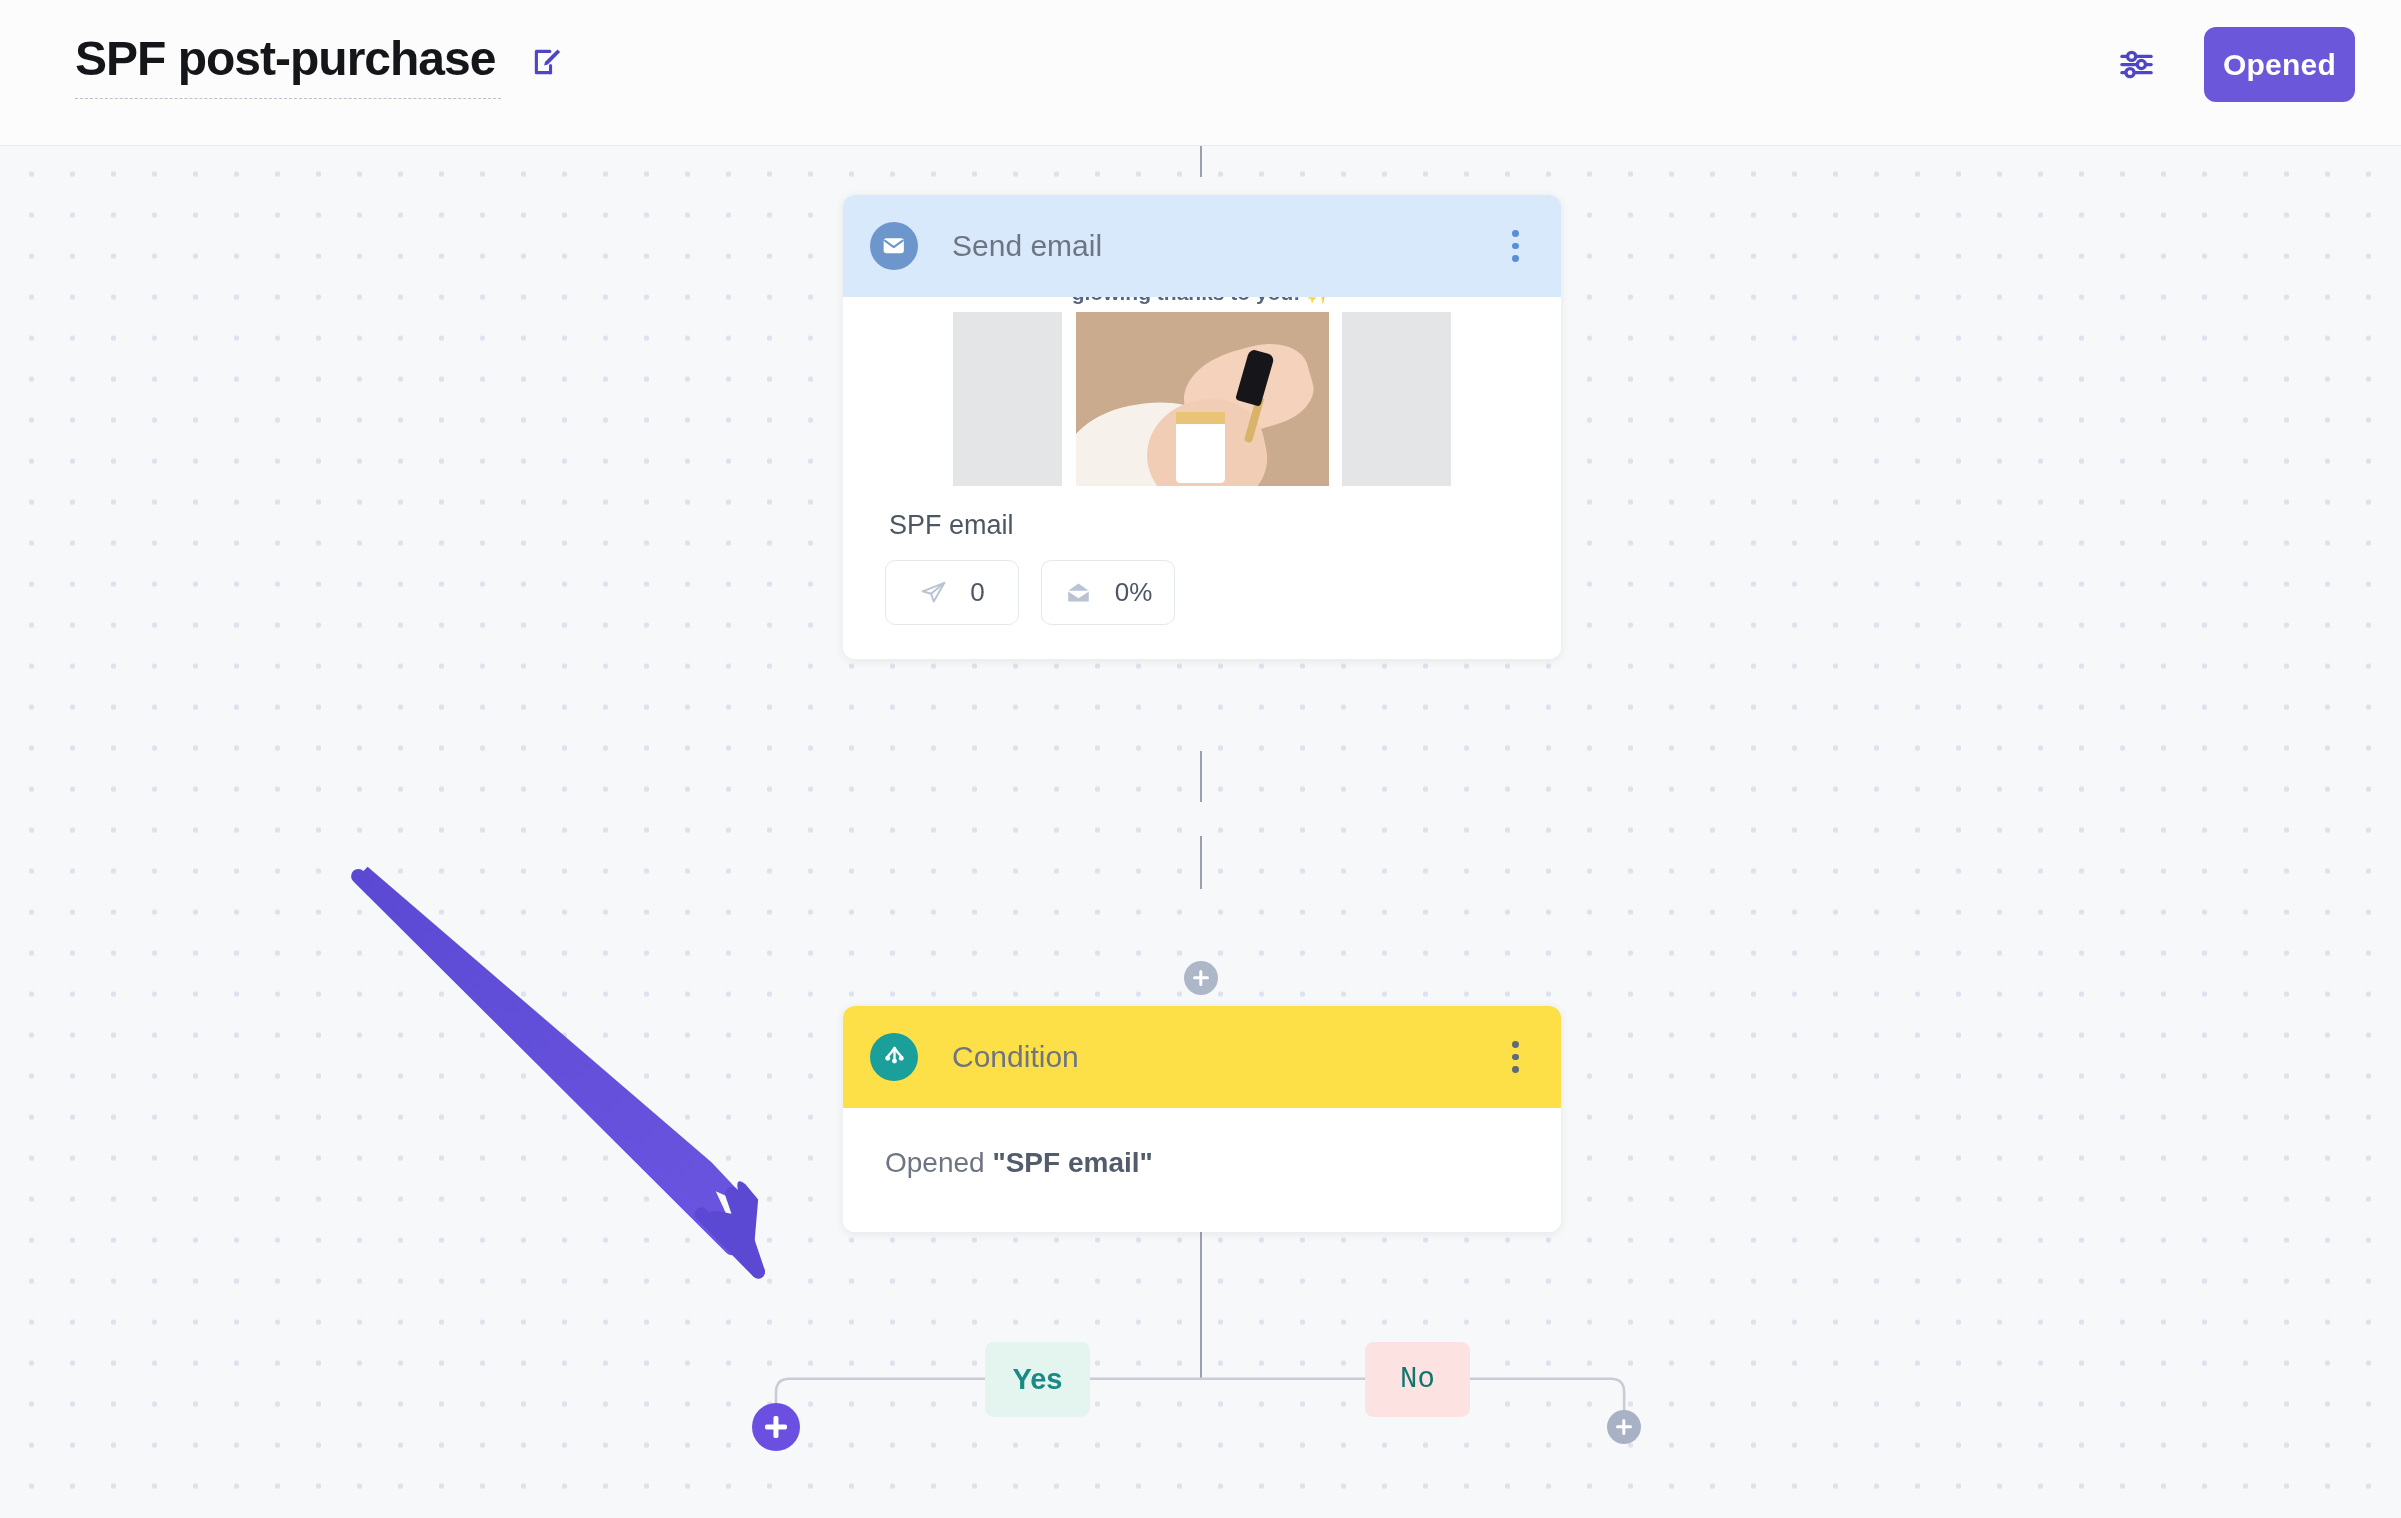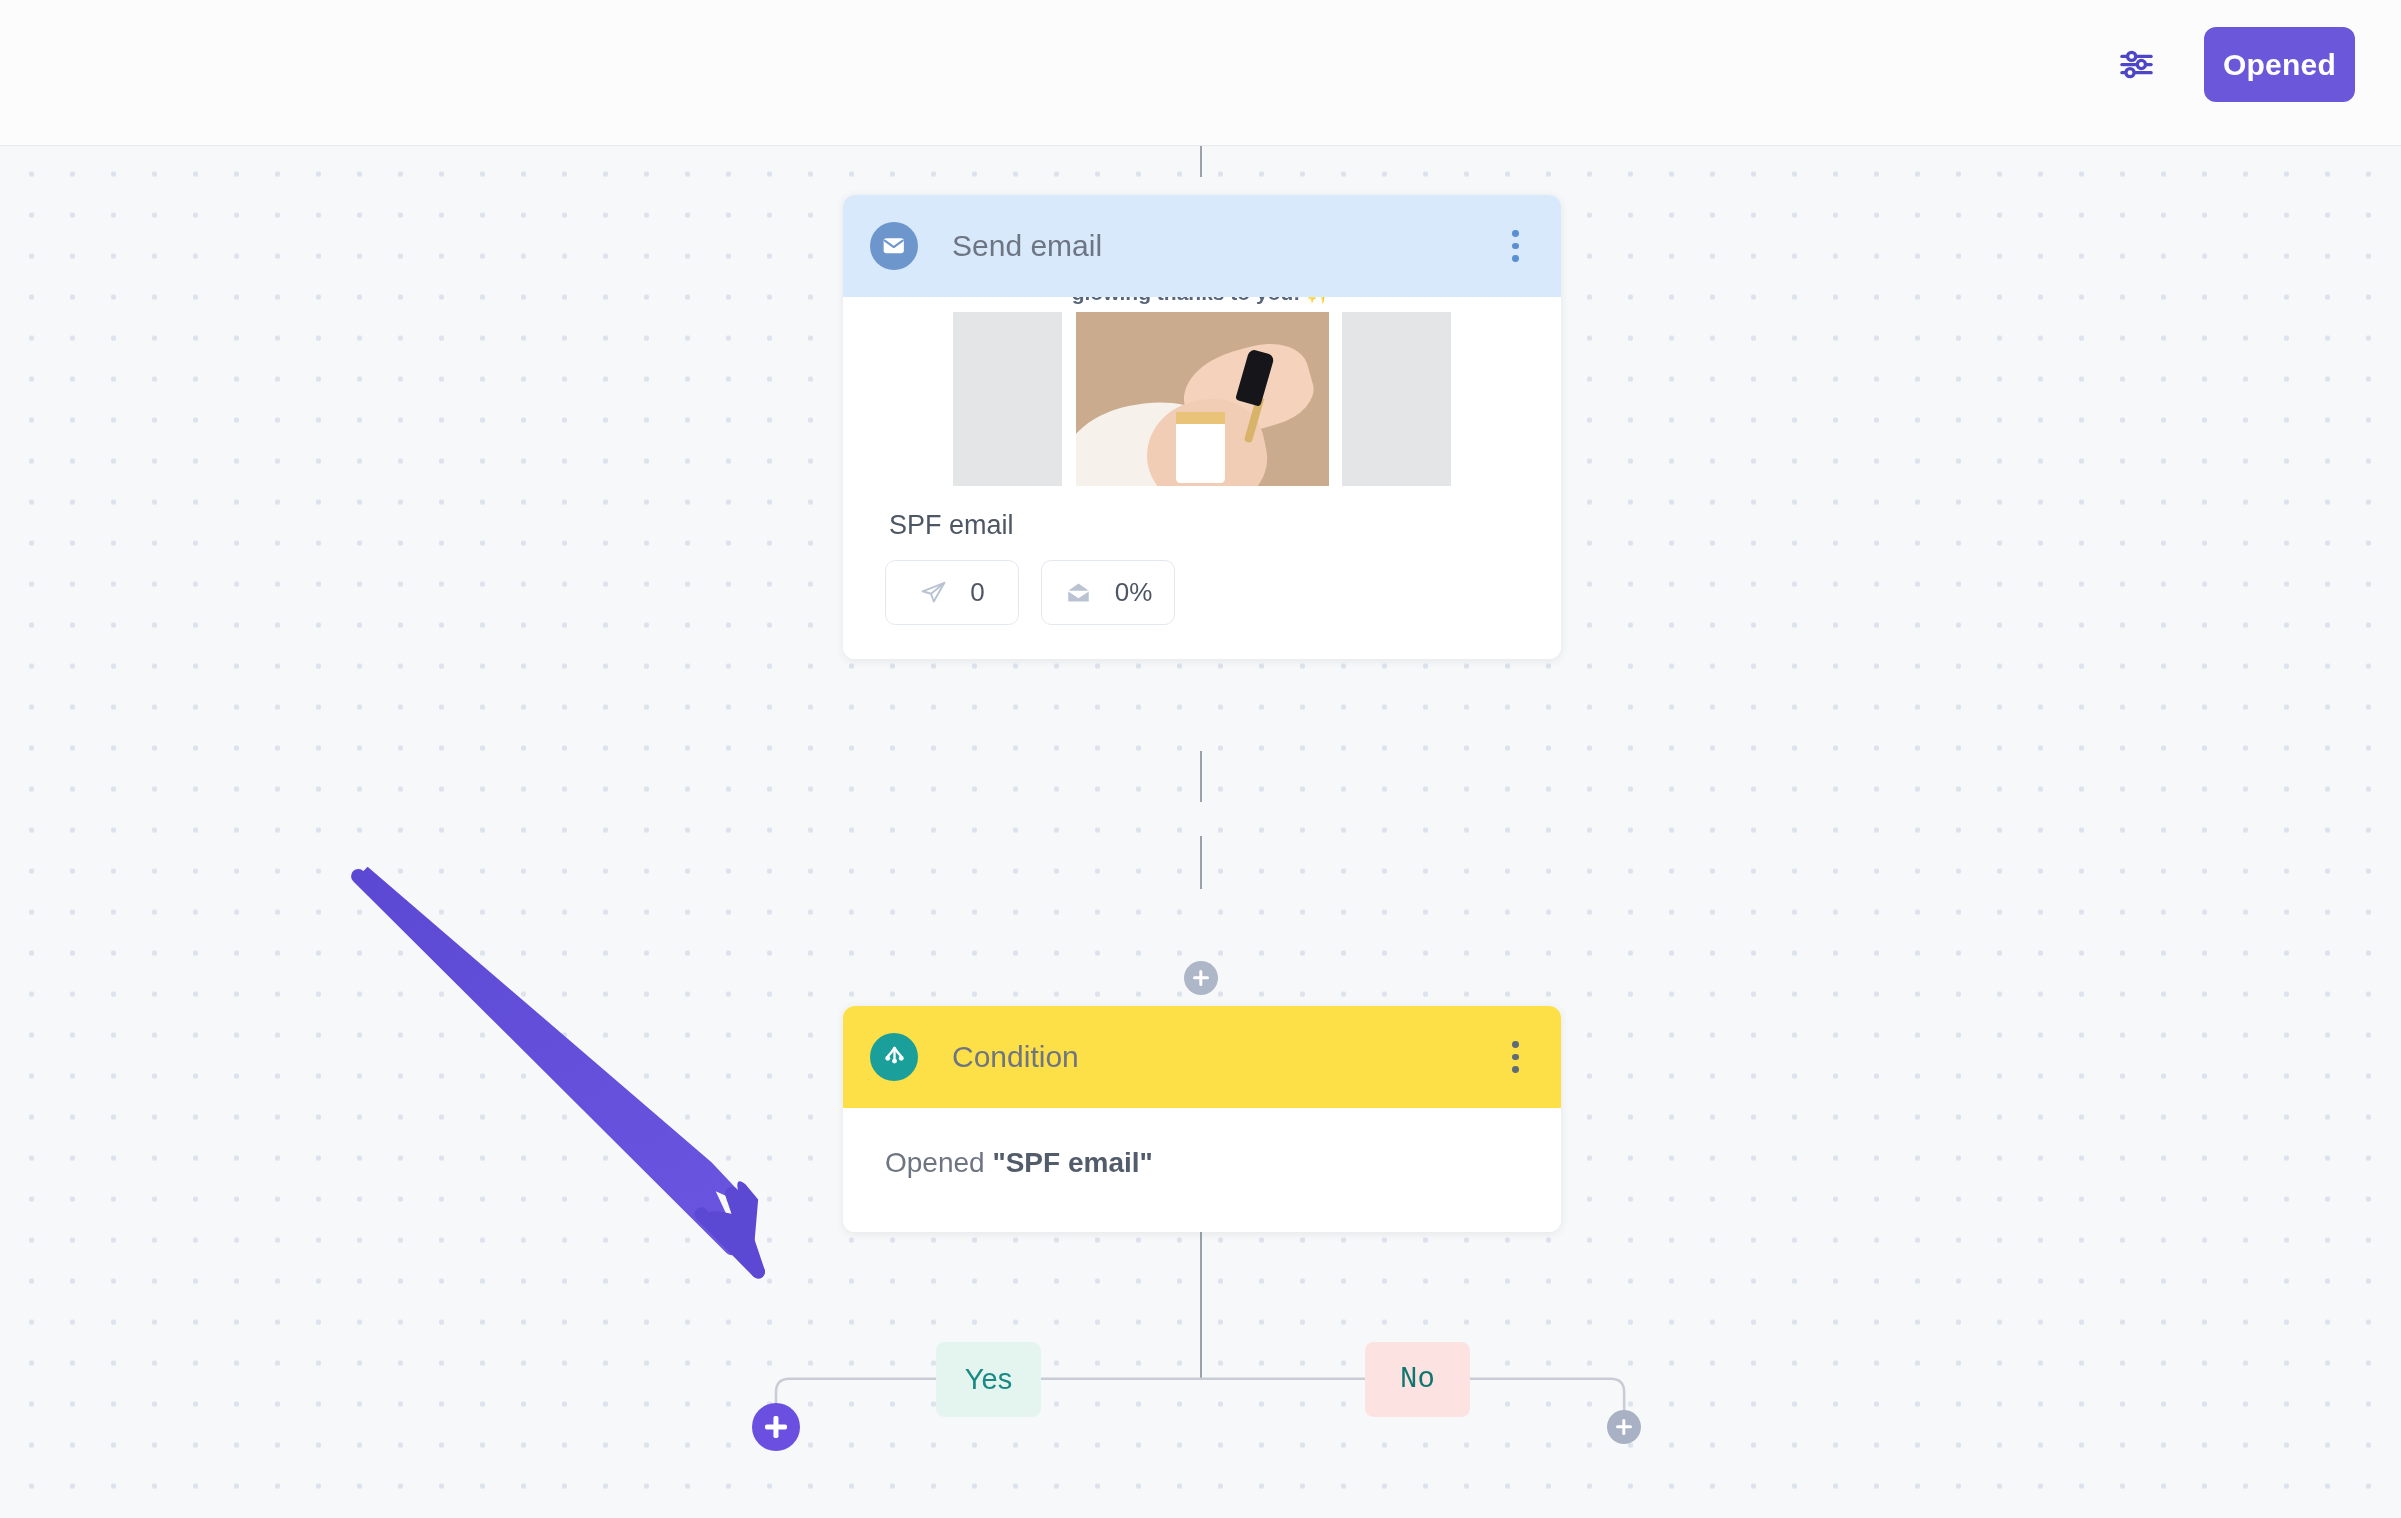--- a/index.html
+++ b/index.html
@@ -386,20 +386,29 @@
     z-index: 30;
   }
 </style>
 </head>
 <body>
 
 <div id="app">
 
   <div class="header">
 
+    <div class="title-wrap">
+      <div class="flow-title">SPF post-purchase</div>
+      <svg class="edit-icon" viewBox="0 0 24 24" fill="none">
+        <path d="M4.5 9.5V19.5H14.5" stroke="#4f46c7" stroke-width="2.2" stroke-linecap="round" stroke-linejoin="round"></path>
+        <path d="M4.5 9.5V4.5H14" stroke="#4f46c7" stroke-width="2.2" stroke-linecap="round" stroke-linejoin="round"></path>
+        <path d="M14.5 14.5V19.5" stroke="#4f46c7" stroke-width="2.2" stroke-linecap="round"></path>
+        <path d="M19.4 3.1L21.3 5.0L12.6 13.7L9.9 14.5L10.7 11.8L19.4 3.1Z" fill="#4f46c7"></path>
+      </svg>
+    </div>
 
     <div class="header-right">
       <svg class="sliders-icon" viewBox="0 0 24 24" fill="none">
         <path d="M3 7H21" stroke="#4f46c7" stroke-width="2" stroke-linecap="round"></path>
         <path d="M3 12H21" stroke="#4f46c7" stroke-width="2" stroke-linecap="round"></path>
         <path d="M3 17H21" stroke="#4f46c7" stroke-width="2" stroke-linecap="round"></path>
         <circle cx="9" cy="7" r="2.5" fill="#ffffff" stroke="#4f46c7" stroke-width="2"></circle>
         <circle cx="15" cy="12" r="2.5" fill="#ffffff" stroke="#4f46c7" stroke-width="2"></circle>
         <circle cx="8" cy="17" r="2.5" fill="#ffffff" stroke="#4f46c7" stroke-width="2"></circle>
       </svg>
@@ -502,21 +511,21 @@
         </div>
       </div>
       <div class="cond-body">
         <div class="cond-text">
           <span>Opened</span>
           <b>"SPF email"</b>
         </div>
       </div>
     </div>
 
-    <div class="branch-label yes" style="left:936px; top:1196px;">Yes</div>
+    <div class="branch-label yes" style="left:985px; top:1196px;font-weight:bold;">Yes</div>
     <div class="branch-label no" style="left:1365px; top:1196px;">No</div>
 
     <div class="plus-btn active" style="left:752px; top:1257px;">
       <span class="plus-glyph"></span>
     </div>
     <div class="plus-btn grey" style="left:1607px; top:1264px;">
       <span class="plus-glyph"></span>
     </div>
 
     <svg class="annot-arrow" viewBox="0 0 2828 1616">

